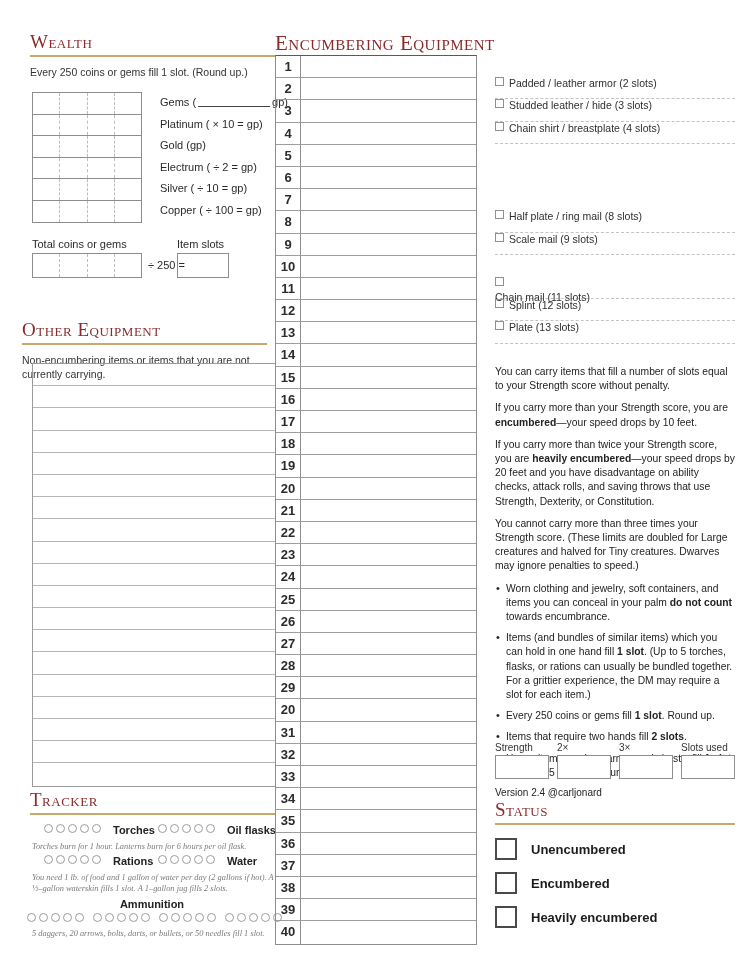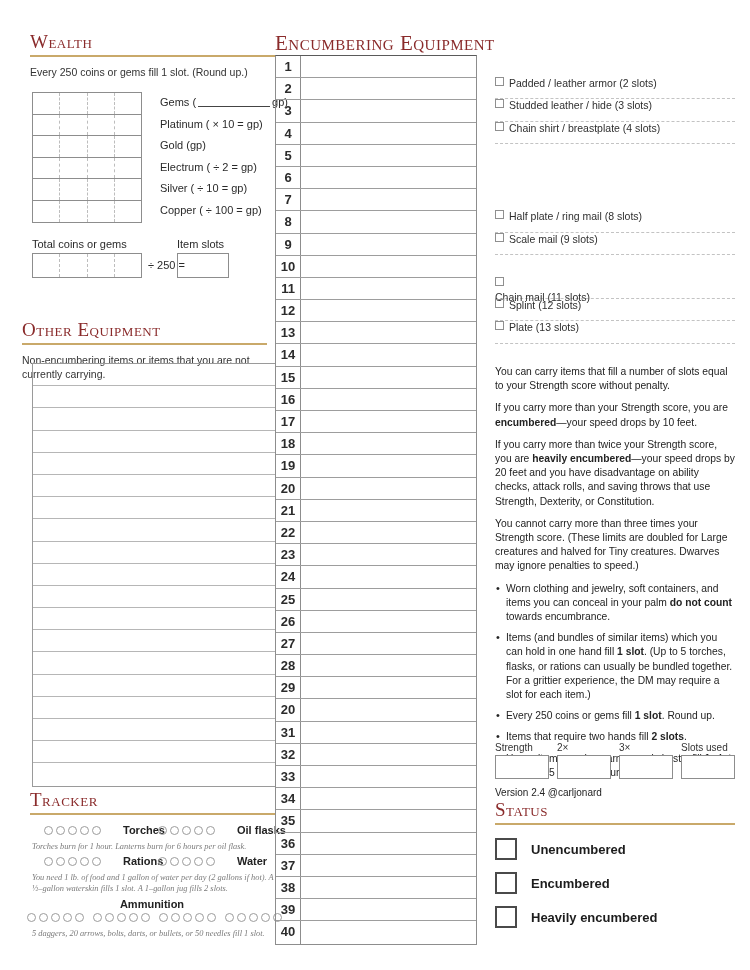--- a/index.html
+++ b/index.html
@@ -91,21 +91,21 @@
     border: 1px solid #9a9a9a;
     width: 244px;
   }
   .oe-row {
     height: 22.2px;
     border-bottom: 1px solid #b6b6b6;
   }
   .oe-row:last-child { border-bottom: none; }
 
   
-  .trk-row { display: flex; align-items: center; gap: 22px; padding-left: 12px; }
+  .trk-row { display: flex; align-items: flex-start; gap: 12px; padding-left: 12px; }
   .pips { display: flex; gap: 3px; }
   .pip {
     width: 9px; height: 9px;
     border: 1px solid #9c9c9c;
     border-radius: 50%;
   }
   .trk-label { font-size: 11px; font-weight: bold; color: #222; }
   .trk-note {
     font-family: "Liberation Serif", serif;
     font-style: italic;

